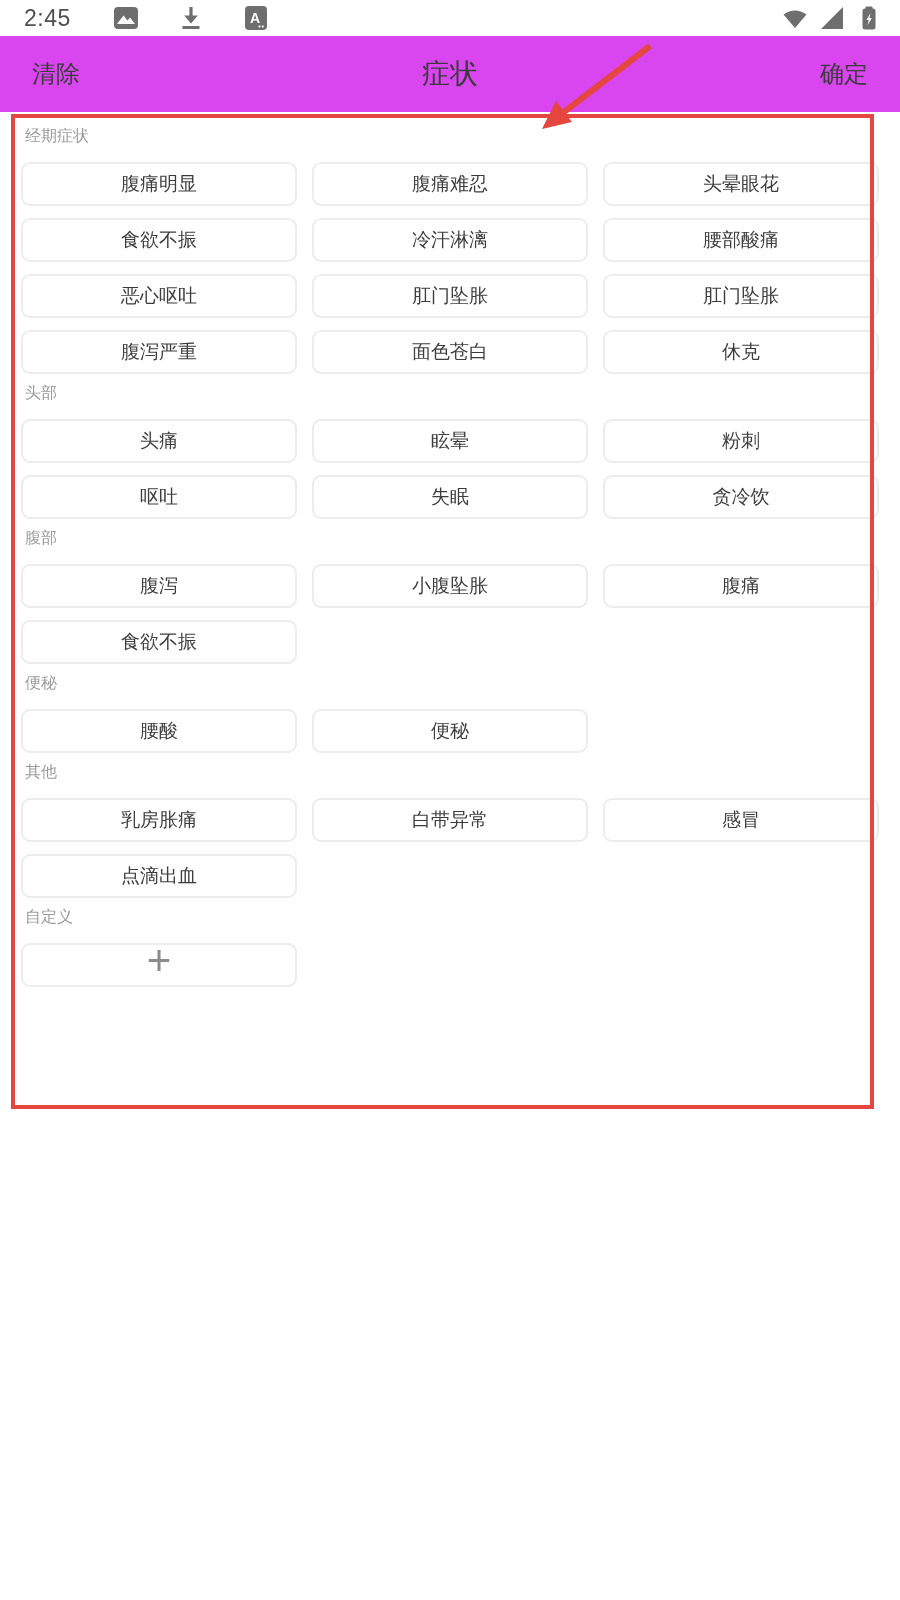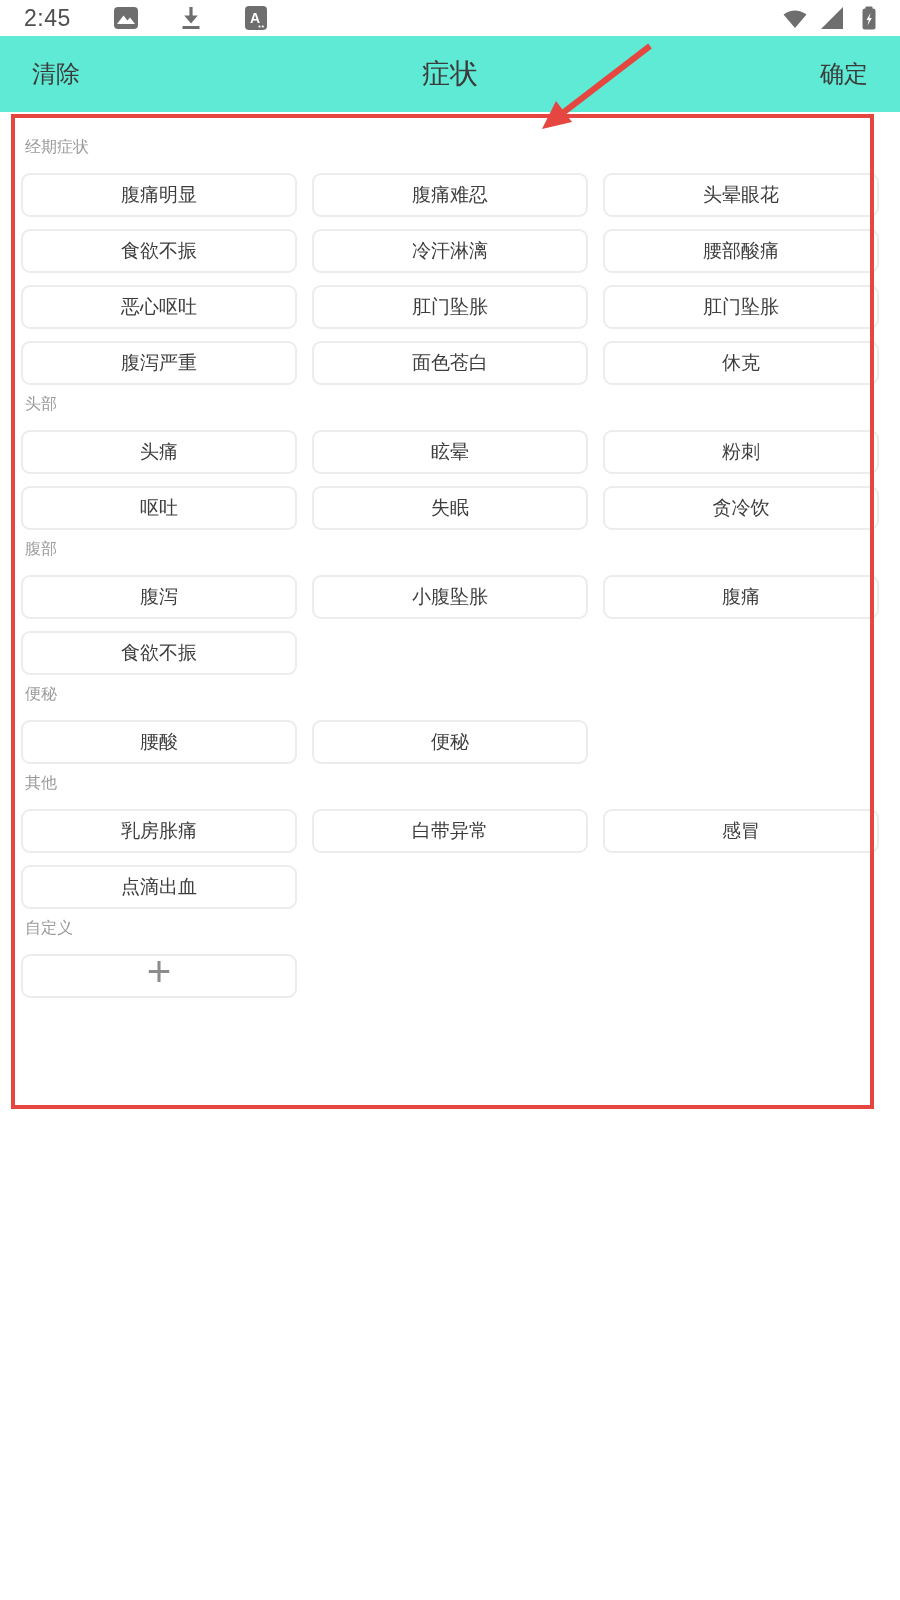--- a/index.html
+++ b/index.html
@@ -14,38 +14,38 @@
     height:36px;display:flex;align-items:center;
     padding:0 18px 0 24px;background:#ffffff;box-sizing:border-box;gap:20px;
   }
   .status-time{font-size:23px;color:#4f4f4f;letter-spacing:.5px;margin-right:22px;}
   .sb-icon{width:26px;height:26px;margin-right:19px;flex:0 0 auto;}
   .sb-spacer{flex:1;}
   .sb-right .sb-icon{margin-right:0;margin-left:11px;}
   .sb-right{display:flex;align-items:center;}
   
   .header{
-    height:76px;background:#5eead4;position:relative;
+    height:76px;background:#d946ef;position:relative;
     display:flex;align-items:center;justify-content:space-between;
     padding:0 32px;box-sizing:border-box;
   }
   .header .h-btn{
     font-size:24px;color:#3b3b3b;background:none;border:none;padding:0;
     font-family:inherit;cursor:pointer;
   }
   .header .h-title{
     position:absolute;left:50%;top:50%;transform:translate(-50%,-50%);
     font-size:28px;color:#3b3b3b;
   }
   
   .panel{
     padding:14px 21px 46px 21px;background:#ffffff;
   }
   .section{margin-top:9px;}
-  .section:first-child{margin-top:11px;}
+  .section:first-child{margin-top:0;}
   .section-label{
     font-size:16px;line-height:20px;color:#9a9a9a;
     margin:0 0 16px 4px;
   }
   .grid{
     display:grid;grid-template-columns:repeat(3,1fr);
     column-gap:15px;row-gap:12px;
   }
   .sym-btn{
     height:44px;background:#ffffff;

